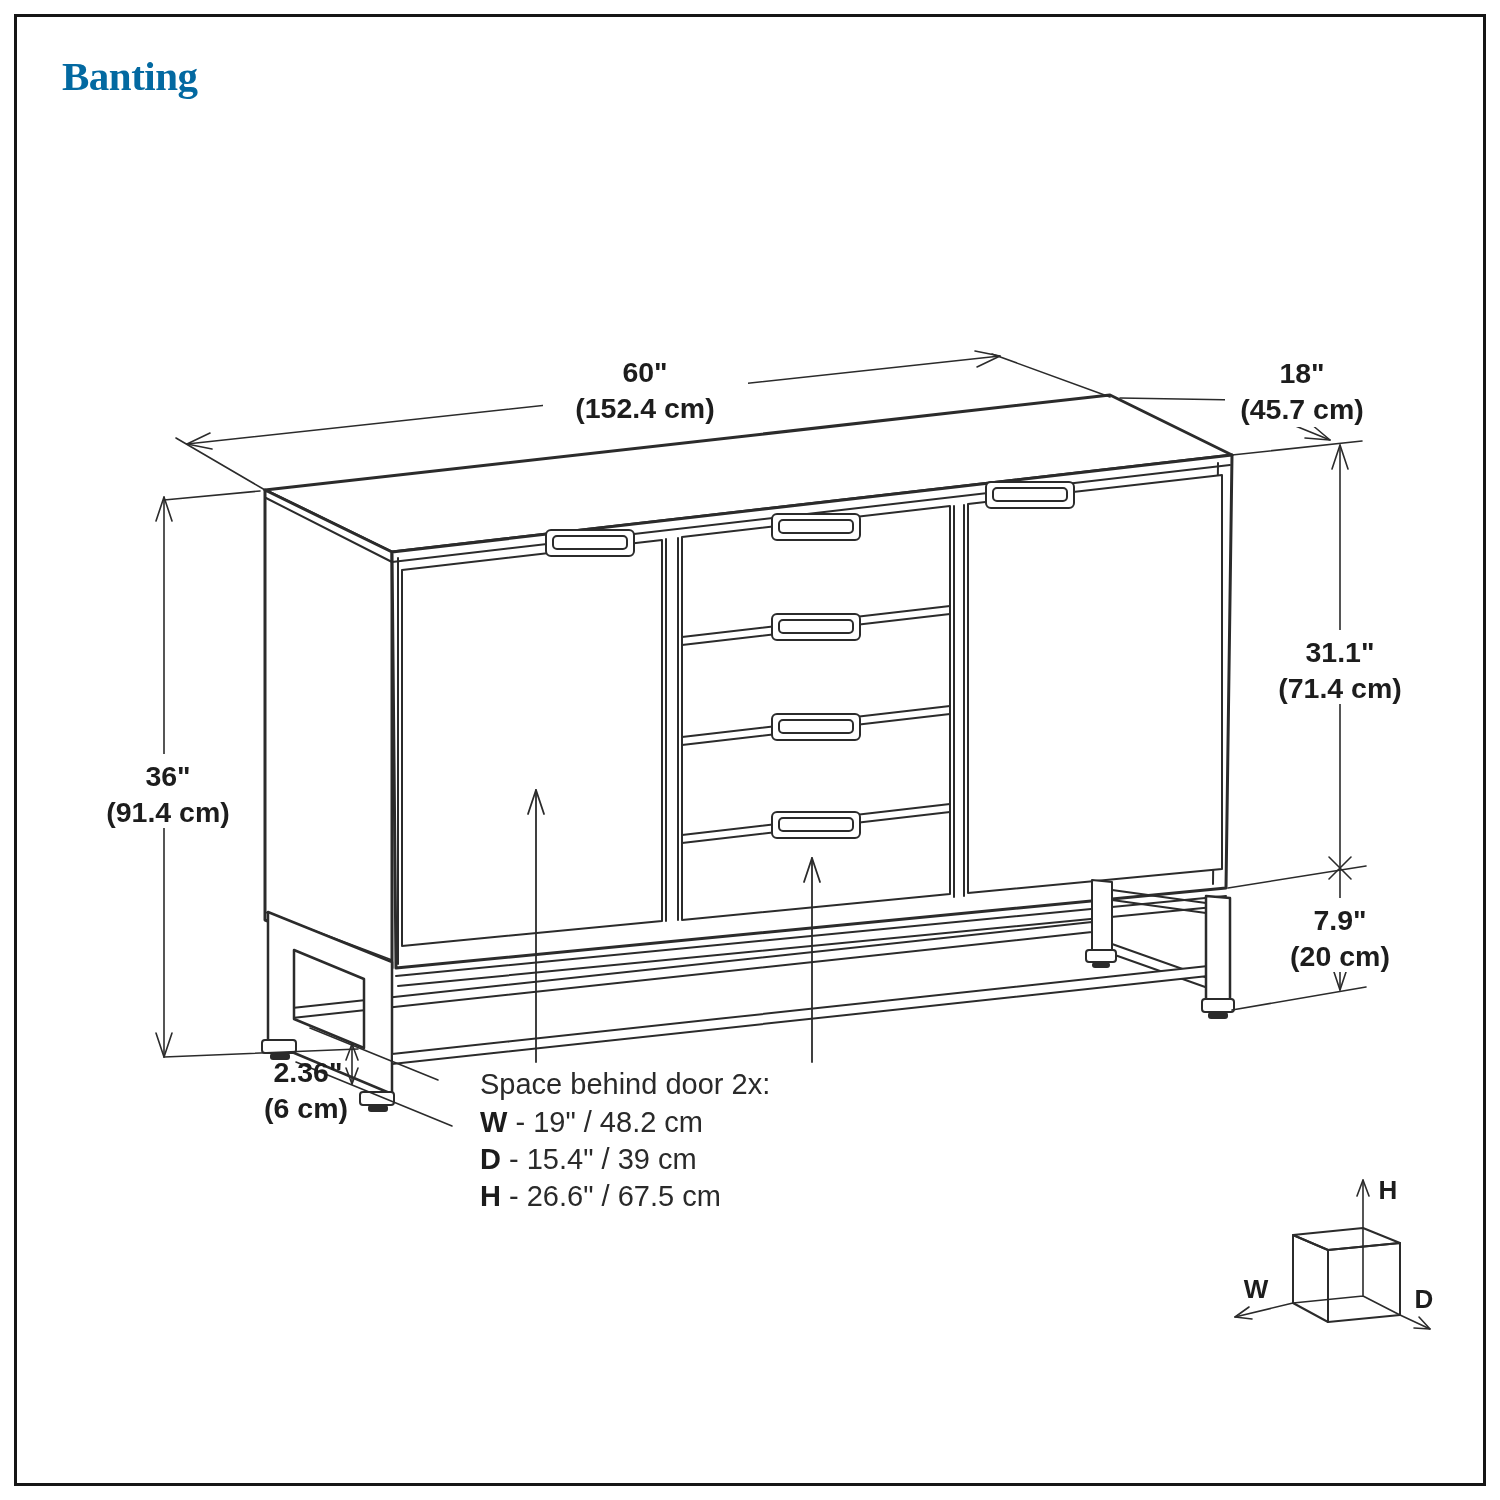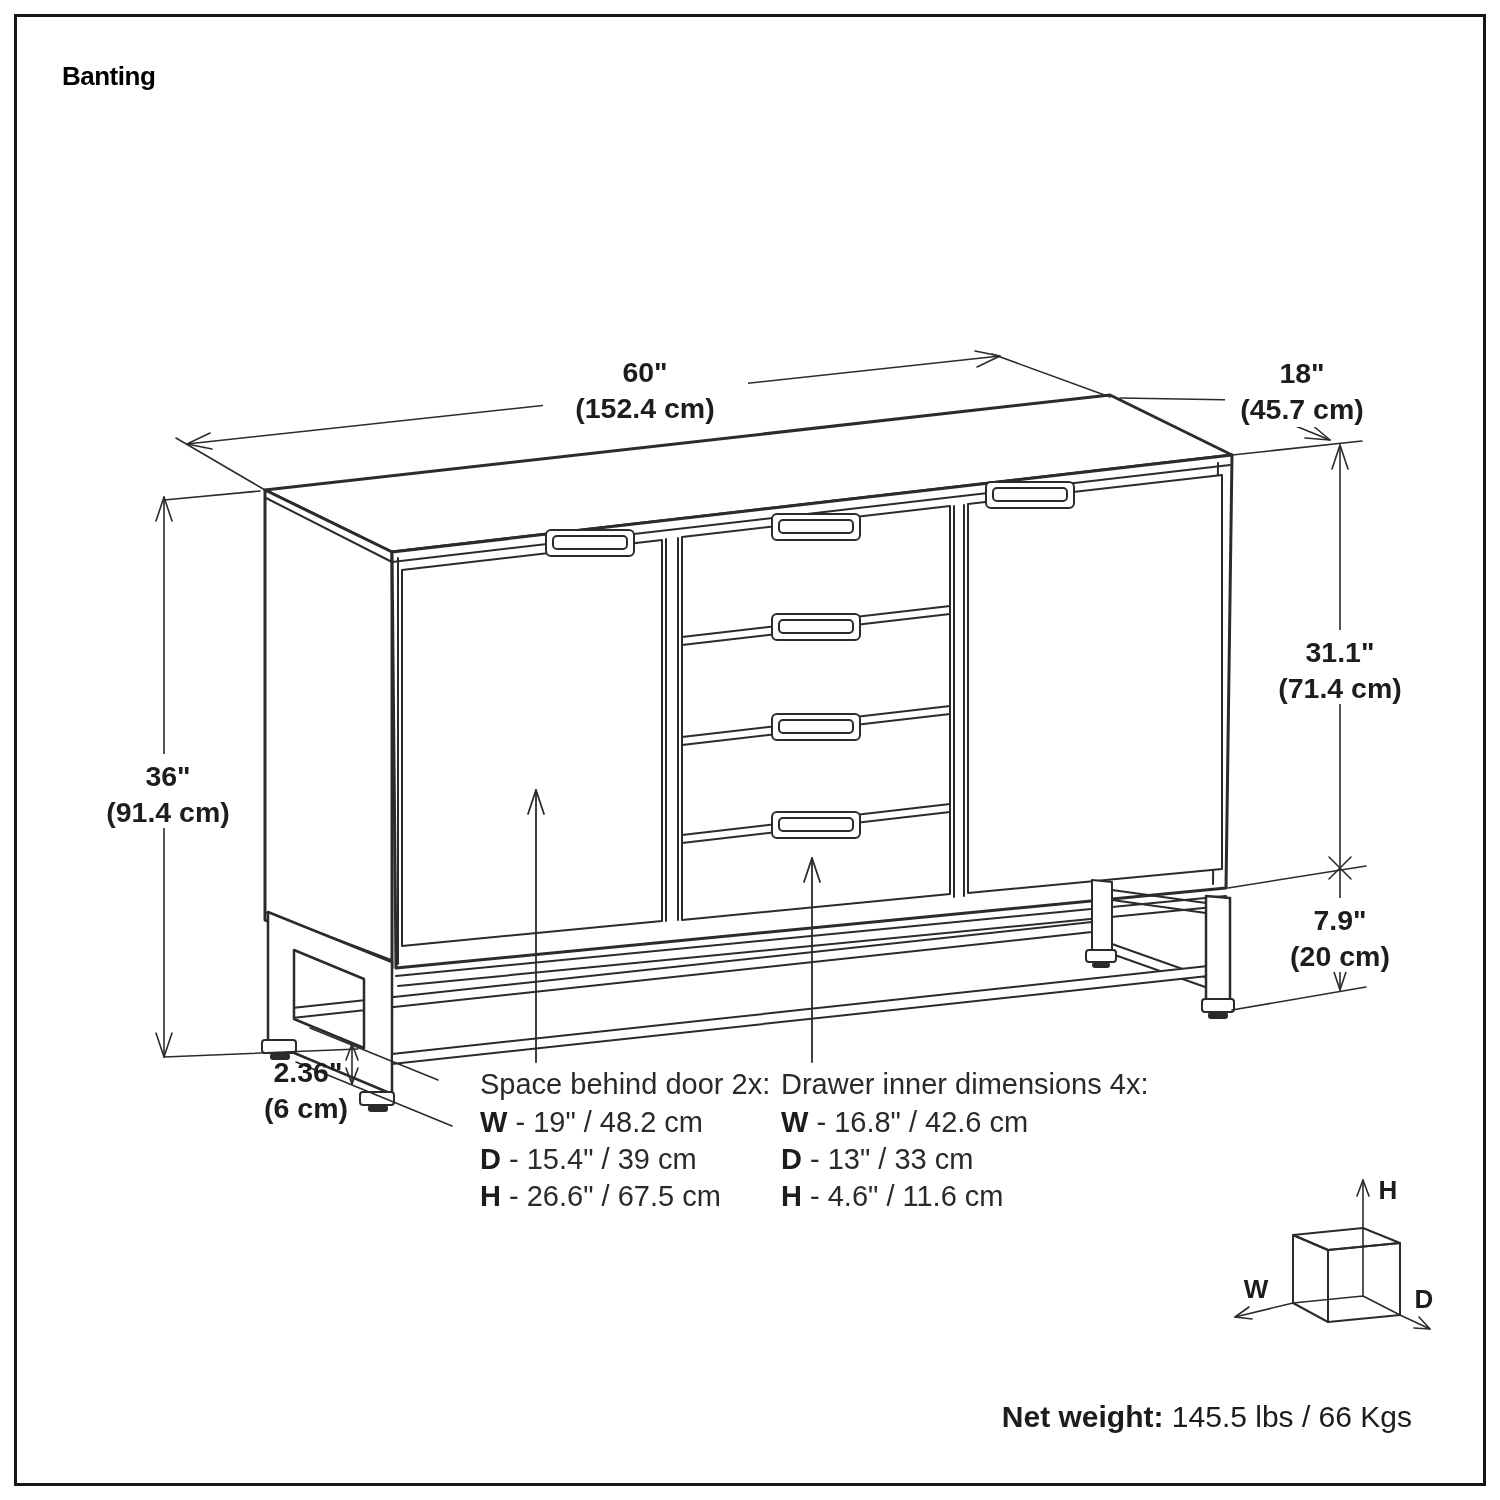--- a/index.html
+++ b/index.html
@@ -1,20 +1,20 @@
 <!DOCTYPE html>
 <html><head>
 <meta charset="utf-8">
 <style>
   html,body{margin:0;padding:0;background:#fff;}
   #canvas{position:relative;width:1500px;height:1500px;background:#ffffff;overflow:hidden;
           font-family:"Liberation Sans",sans-serif;color:#1a1a1a;}
   .frame{position:absolute;left:14px;top:14px;right:14px;bottom:14px;border:3px solid #161616;}
-  .title{position:absolute;left:62px;top:50px;font-size:26px;font-weight:800;line-height:52px;
-         letter-spacing:-0.5px;color:#000000;}
+  .title{position:absolute;left:62px;top:50px;font-size:41px;font-weight:800;line-height:52px;
+         letter-spacing:-0.5px;color:#0369a1;font-family:Liberation Serif, serif;}
   .title span{display:block;}
   svg{position:absolute;left:0;top:0;}
   .dimtxt{font-family:"Liberation Sans",sans-serif;font-size:28.5px;font-weight:700;fill:#1d1d1d;text-anchor:middle;}
   .axtxt{font-family:"Liberation Sans",sans-serif;font-size:26px;font-weight:700;fill:#1d1d1d;text-anchor:middle;}
   .note{position:absolute;font-size:29px;line-height:37px;color:#2a2a2a;}
   .note .hd{margin-bottom:1px;text-align:right;}
   .note b{color:#1c1c1c;}
   .netweight{position:absolute;top:1400px;right:88px;font-size:30px;color:#1c1c1c;}
 </style>
 </head>
@@ -187,24 +187,14 @@
     </g>
   </svg>
 
   <div class="note" style="left:480px;top:1066px;">
     <div class="hd">Space behind door 2x:</div>
     <div><b>W</b> <span>- 19" / 48.2 cm</span></div>
     <div><b>D</b> <span>- 15.4" / 39 cm</span></div>
     <div><b>H</b> <span>- 26.6" / 67.5 cm</span></div>
   </div>
 
-  <div class="note" style="left:781px;top:1066px;">
-    <div class="hd">Drawer inner dimensions 4x:</div>
-    <div><b>W</b> <span>- 16.8" / 42.6 cm</span></div>
-    <div><b>D</b> <span>- 13" / 33 cm</span></div>
-    <div><b>H</b> <span>- 4.6" / 11.6 cm</span></div>
-  </div>
-
-  <div class="netweight">
-    <b>Net weight:</b>
-    <span>145.5 lbs / 66 Kgs</span>
-  </div>
+
 </div>
 
 </body></html>

